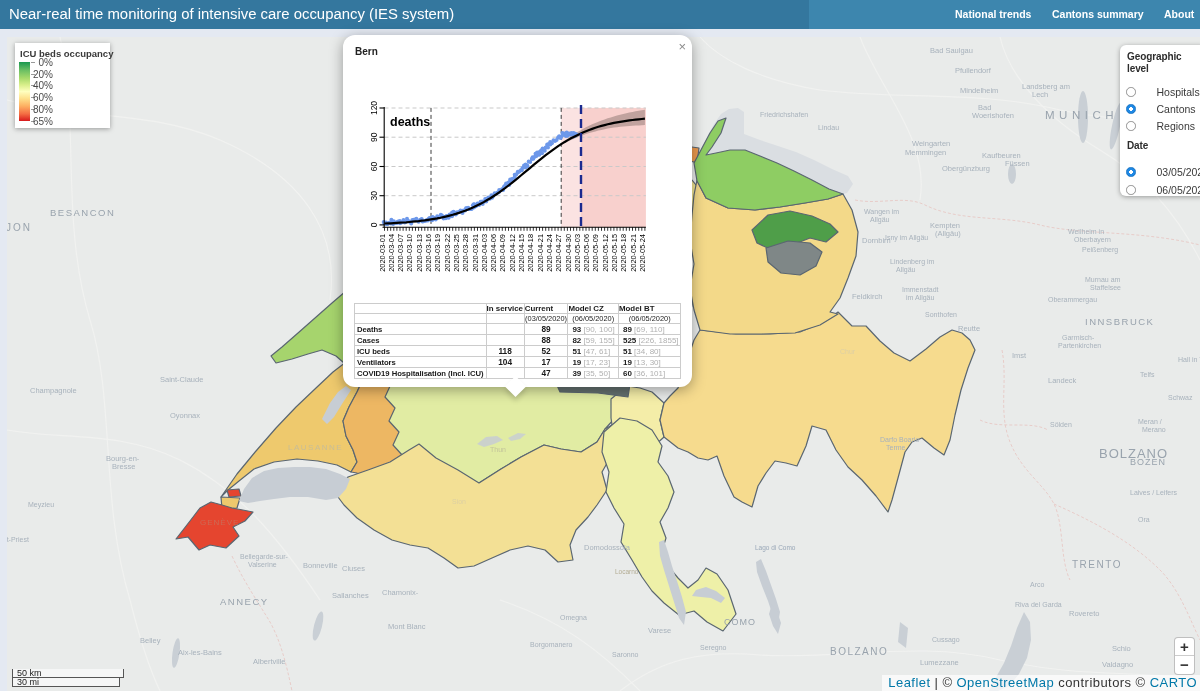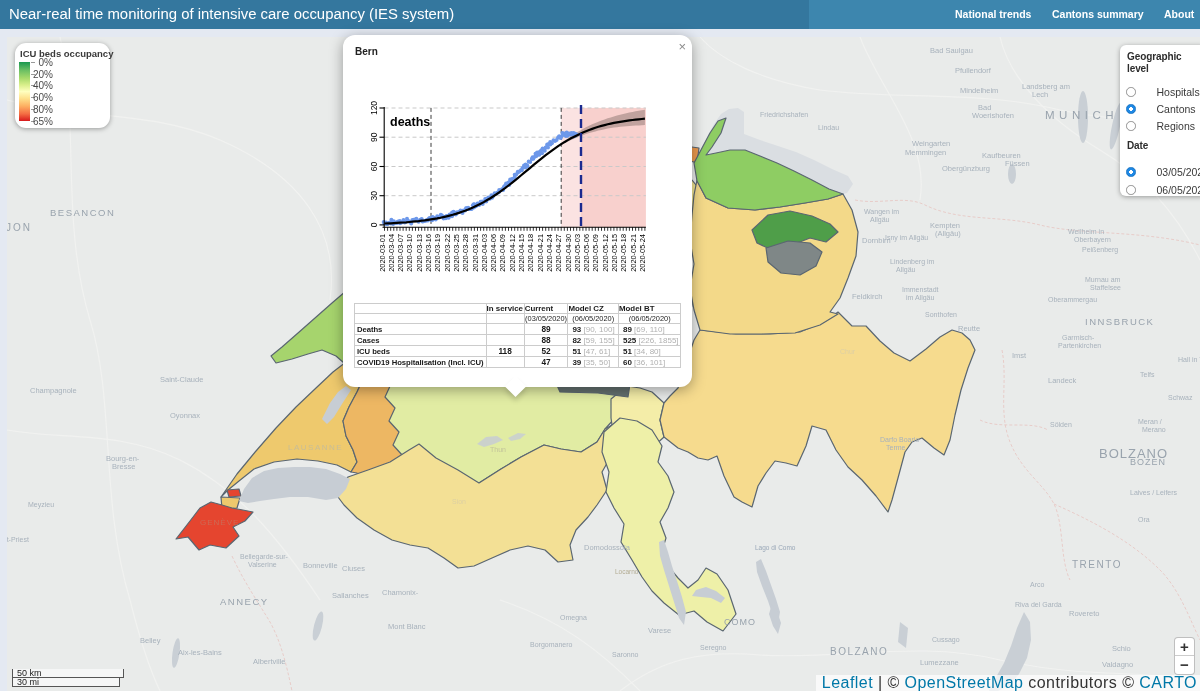--- a/index.html
+++ b/index.html
@@ -3,21 +3,21 @@
 <style>
 *{margin:0;padding:0;box-sizing:border-box}
 html,body{width:1200px;height:691px;overflow:hidden;background:#e4e9f2;font-family:"Liberation Sans",sans-serif}
 #hdr{position:absolute;left:0;top:0;width:1200px;height:29px;background:#34779e}
 #hdr .rt{position:absolute;left:809px;top:0;width:391px;height:29px;background:#3d86ae}
 #hdr h1{position:absolute;left:9px;top:0;line-height:29px;color:#fff;font-size:14.9px;font-weight:normal;letter-spacing:0px;white-space:nowrap}
 #hdr .nav{position:absolute;top:0;line-height:29px;color:#fff;font-size:10.5px;font-weight:bold;white-space:nowrap}
 #map{position:absolute;left:7px;top:37px;width:1193px;height:654px;background:#e9ebea;overflow:hidden}
 #basesvg{position:absolute;left:0;top:0}
 .ctl{position:absolute;background:#fff;border-radius:4px;box-shadow:0 1px 5px rgba(0,0,0,.35)}
-#legend{left:8px;top:6px;width:95px;height:85px;padding:5px 0 0 5px;border-radius:11px}
+#legend{left:8px;top:6px;width:95px;height:85px;padding:5px 0 0 5px;border-radius:0}
 #legend .t{white-space:nowrap;font-size:9.5px;font-weight:bold;color:#3a3a3a;letter-spacing:0px}
 #legend .bar{position:absolute;left:4px;top:19px;width:10.7px;height:59px;background:linear-gradient(#1a9850,#66bd63 13%,#a6d96a 27%,#d9ef8b 39%,#ffffbf 50%,#fee08b 62%,#fdae61 75%,#f46d43 88%,#d7191c)}
 #legend .lb{position:absolute;font-size:10px;color:#4a4a4a;width:24px;text-align:right}
 #legend .tk{position:absolute;left:16px;width:4px;height:1px;background:#999}
 #geopanel{left:1113px;top:8px;width:87px;height:151px;padding:6px 0 0 7px;border-radius:6px}
 #geopanel .h{font-size:10px;font-weight:bold;color:#2d2d2d;line-height:1.2;letter-spacing:-.1px}
 .radrow{position:absolute;left:6px;height:12px;white-space:nowrap}
 .radrow .c{display:inline-block;width:9.5px;height:9.5px;border-radius:50%;background:#fff;border:1.5px solid #919191;vertical-align:middle}
 .radrow .c.on{border:1px solid #1573c4;background:radial-gradient(circle,#fff 0 1.7px,#1e88e5 1.9px)}
 .radrow .l{font-size:10.5px;color:#3a3a3a;vertical-align:middle;margin-left:21px}
@@ -32,21 +32,21 @@
 #ptable td.num{text-align:center;font-weight:bold;padding:0}
 #ptable td.ci{text-align:left;padding-left:4px;font-weight:bold;font-size:8px}
 #ptable td.lab{font-weight:bold;font-size:7.7px;letter-spacing:-.05px}
 #ptable .g{color:#b0b0b0;font-weight:normal}
 #scalectl{position:absolute;left:5px;top:632px;font-size:9px;color:#222}
 #scalectl .km{width:112px;border:1.5px solid #555;border-top:none;padding:0 0 1px 4px;background:rgba(255,255,255,.55);height:9px;line-height:9px}
 #scalectl .mi{width:108px;border:1.5px solid #555;border-top:none;padding:0 0 1px 4px;background:rgba(255,255,255,.55);height:9px;line-height:9px}
 #zoomctl{position:absolute;left:1167px;top:600px;width:21px;background:#fff;border:1.5px solid rgba(0,0,0,.25);border-radius:4px;text-align:center}
 #zoomctl .b{height:18px;line-height:18px;font-size:15px;font-weight:bold;color:#333}
 #zoomctl .b:first-child{border-bottom:1px solid #ccc}
-#attrib{position:absolute;right:0;bottom:0;height:15px;line-height:15px;background:rgba(255,255,255,.7);font-size:16px;letter-spacing:.45px;color:#333;padding:0 3px 16px 6px;white-space:nowrap}
+#attrib{position:absolute;right:0;bottom:0;height:15px;line-height:15px;background:rgba(255,255,255,.7);font-size:13px;letter-spacing:.45px;color:#333;padding:0 3px 16px 6px;white-space:nowrap}
 #attrib .bl{color:#0078a8}
 .mlab{position:absolute;color:#9aa5b1;white-space:nowrap}
 </style></head><body>
 <div id="map">
 <svg id="basesvg" width="1193" height="654" viewBox="7 37 1193 654">
 <rect x="7" y="37" width="1193" height="654" fill="#e9ebea"></rect>
 <g stroke="#f6f6f4" stroke-width="1.1" fill="none" opacity=".65">
 <path d="M7,100 C80,120 150,110 220,140 C300,175 340,230 330,300"></path>
 <path d="M60,37 C80,120 60,220 90,320 C115,400 100,500 130,600 C140,640 150,670 160,691"></path>
 <path d="M7,430 C60,440 120,430 180,460 C240,490 280,540 320,600"></path>
@@ -553,20 +553,27 @@
           <td class="ci">525 <span class="g">[226, 1855]</span></td>
         </tr>
 <tr>
           <td class="lab">ICU beds</td>
           <td class="num">118</td>
           <td class="num">52</td>
           <td class="ci">51 <span class="g">[47, 61]</span></td>
           <td class="ci">51 <span class="g">[34, 80]</span></td>
         </tr>
 <tr>
+          <td class="lab">Ventilators</td>
+          <td class="num">104</td>
+          <td class="num">17</td>
+          <td class="ci">19 <span class="g">[17, 23]</span></td>
+          <td class="ci">19 <span class="g">[13, 30]</span></td>
+        </tr>
+<tr>
           <td class="lab">COVID19 Hospitalisation (Incl. ICU)</td>
           <td class="num"></td>
           <td class="num">47</td>
           <td class="ci">39 <span class="g">[35, 50]</span></td>
           <td class="ci">60 <span class="g">[36, 101]</span></td>
         </tr>
 </tbody>
     </table>
 <div class="tip"></div>
 </div>

